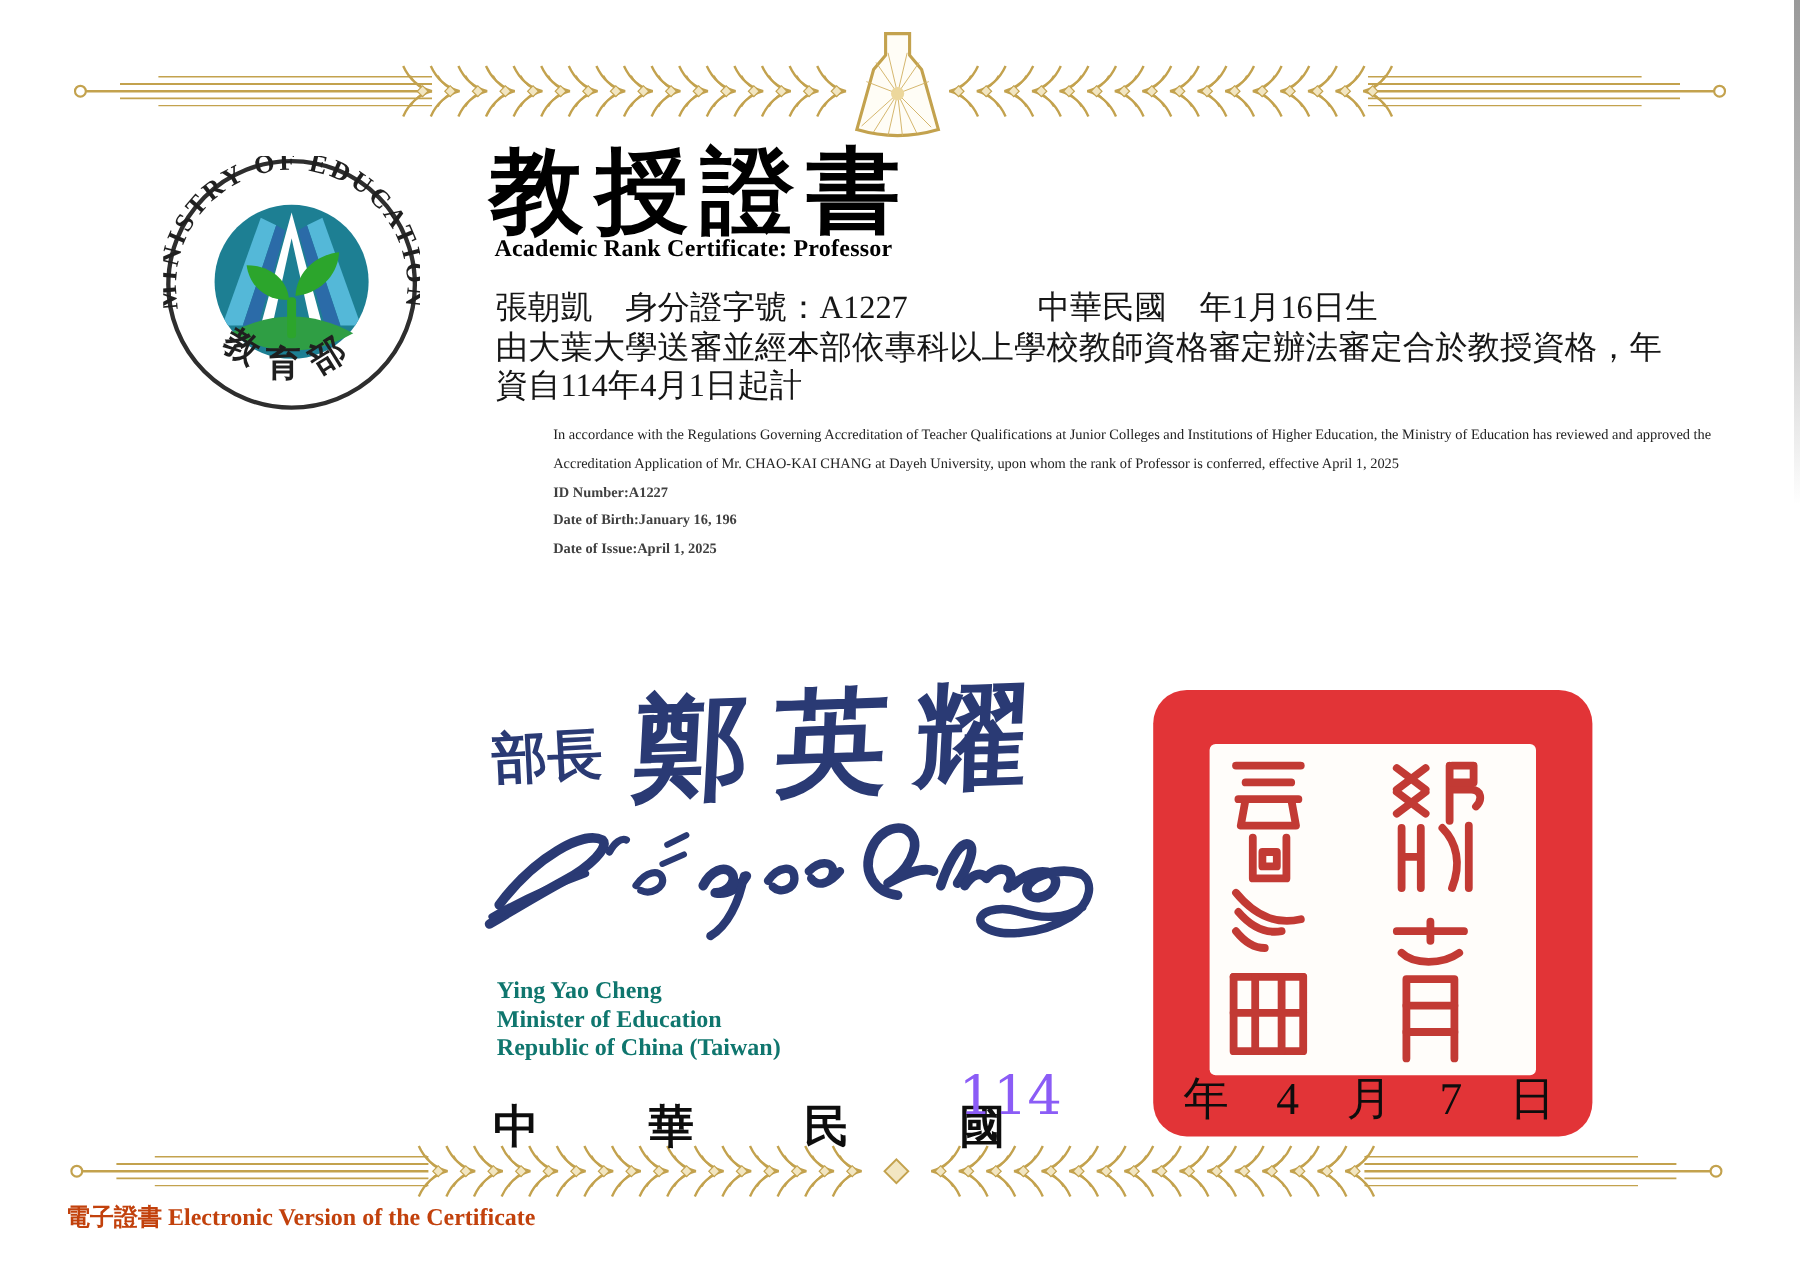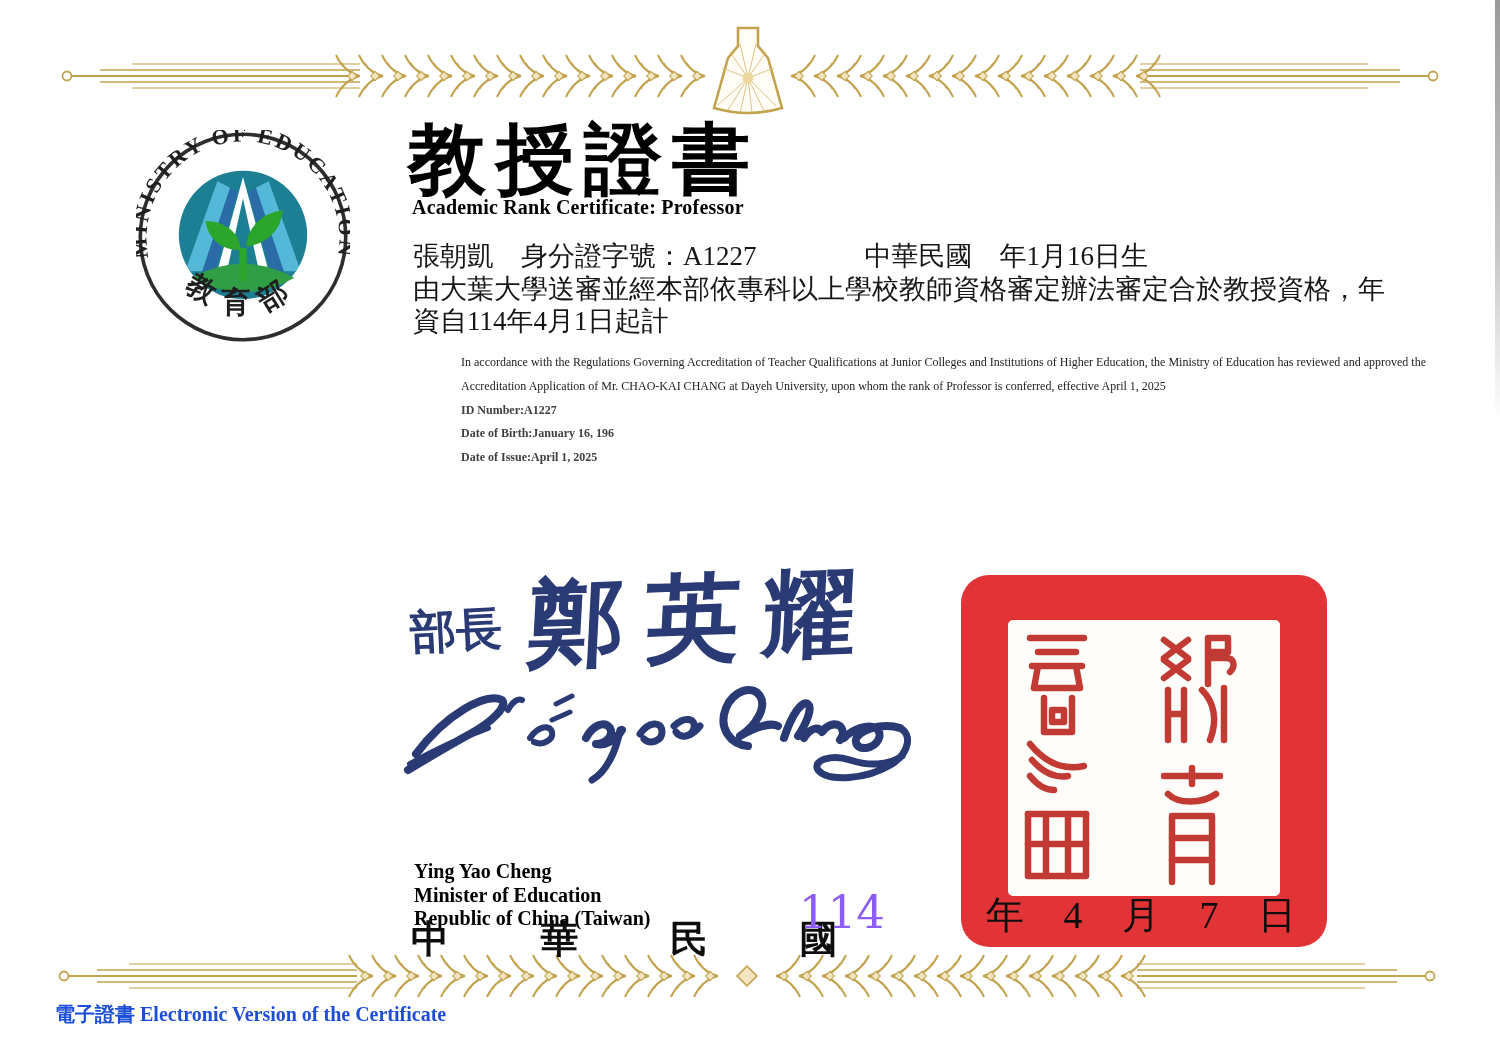--- a/index.html
+++ b/index.html
@@ -18,28 +18,28 @@
   .title-zh{left:408px;top:108px;font-size:78px;font-weight:800;letter-spacing:10px;color:#000;}
   .title-en{left:412px;top:196px;font-size:20px;font-weight:700;color:#000;letter-spacing:.2px;}
   
   .holder{left:413px;top:240px;width:1010px;font-size:27px;line-height:32.5px;font-weight:500;color:#161616;}
   
   .english{left:413px;top:351px;width:968px;font-size:12px;line-height:23.8px;font-weight:500;color:#222;margin-left:48px;}
   .english .detail{font-weight:700;color:#404040;}
   
   .sig-title{left:410px;top:600px;font-size:46px;font-weight:600;color:#2a3a74;transform:rotate(-3deg);}
   .sig-name{left:528px;top:556px;font-size:95px;font-weight:700;color:#2a3a74;letter-spacing:22px;transform:rotate(-2deg) skewX(-5deg);}
-  .minister{left:414px;top:860px;font-size:20px;line-height:23.5px;font-weight:600;color:#000000;}
+  .minister{left:414px;top:815px;font-size:20px;line-height:23.5px;font-weight:600;color:#0f766e;}
   
   .date-line{z-index:4;}
   .date-prefix{left:411px;top:914px;font-size:38px;font-weight:600;letter-spacing:41px;color:#0d0d0d;}
   .date-year{left:799px;top:886px;font-size:45px;font-weight:500;color:#8b5cf6;font-family:"DejaVu Serif","Liberation Serif",serif;}
   .date-suffix{left:986px;top:890px;font-size:38px;font-weight:400;letter-spacing:12px;word-spacing:6px;color:#0d0d0d;}
   
-  .footer{left:55px;top:1001px;font-size:20px;font-weight:700;color:#1d4ed8;}
+  .footer{left:55px;top:1001px;font-size:20px;font-weight:700;color:#c2410c;}
   svg{display:block;}
   .seal-svg{z-index:1;}
   .gold-stroke{stroke:#c3a24e;fill:none;}
 </style>
 </head>
 <body>
 
 <div class="page">
 
   <svg class="abs" style="left:58px;top:20px;" width="1384" height="96" viewBox="0 0 1384 96">

